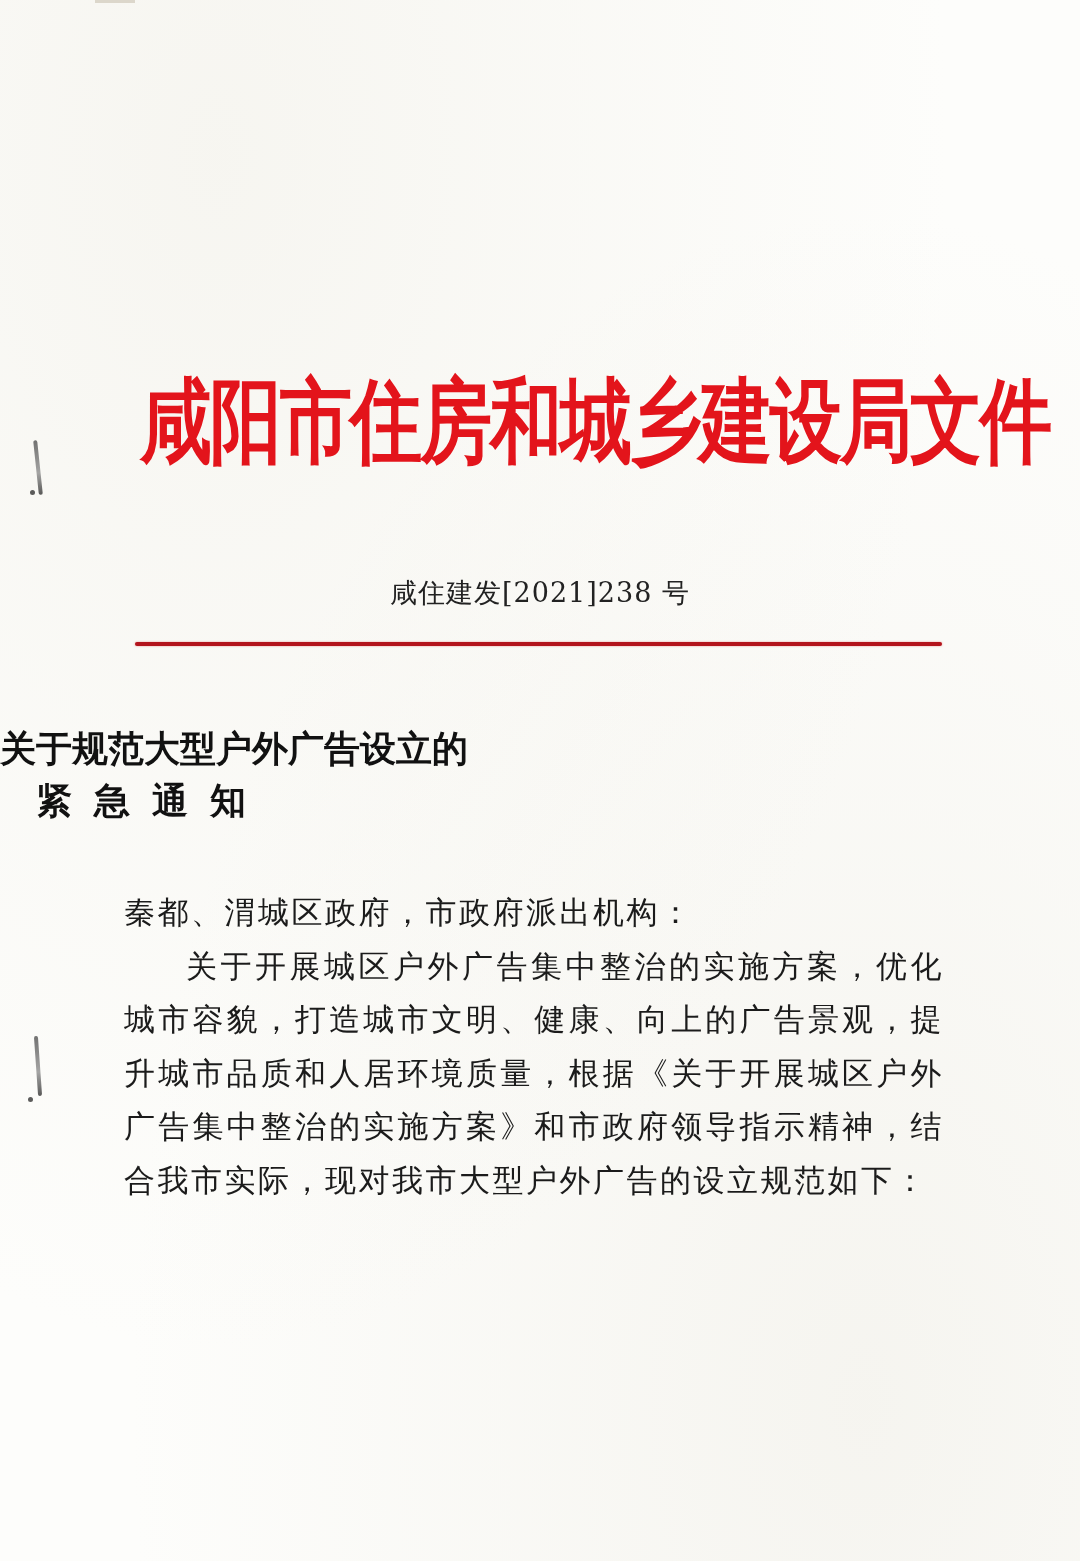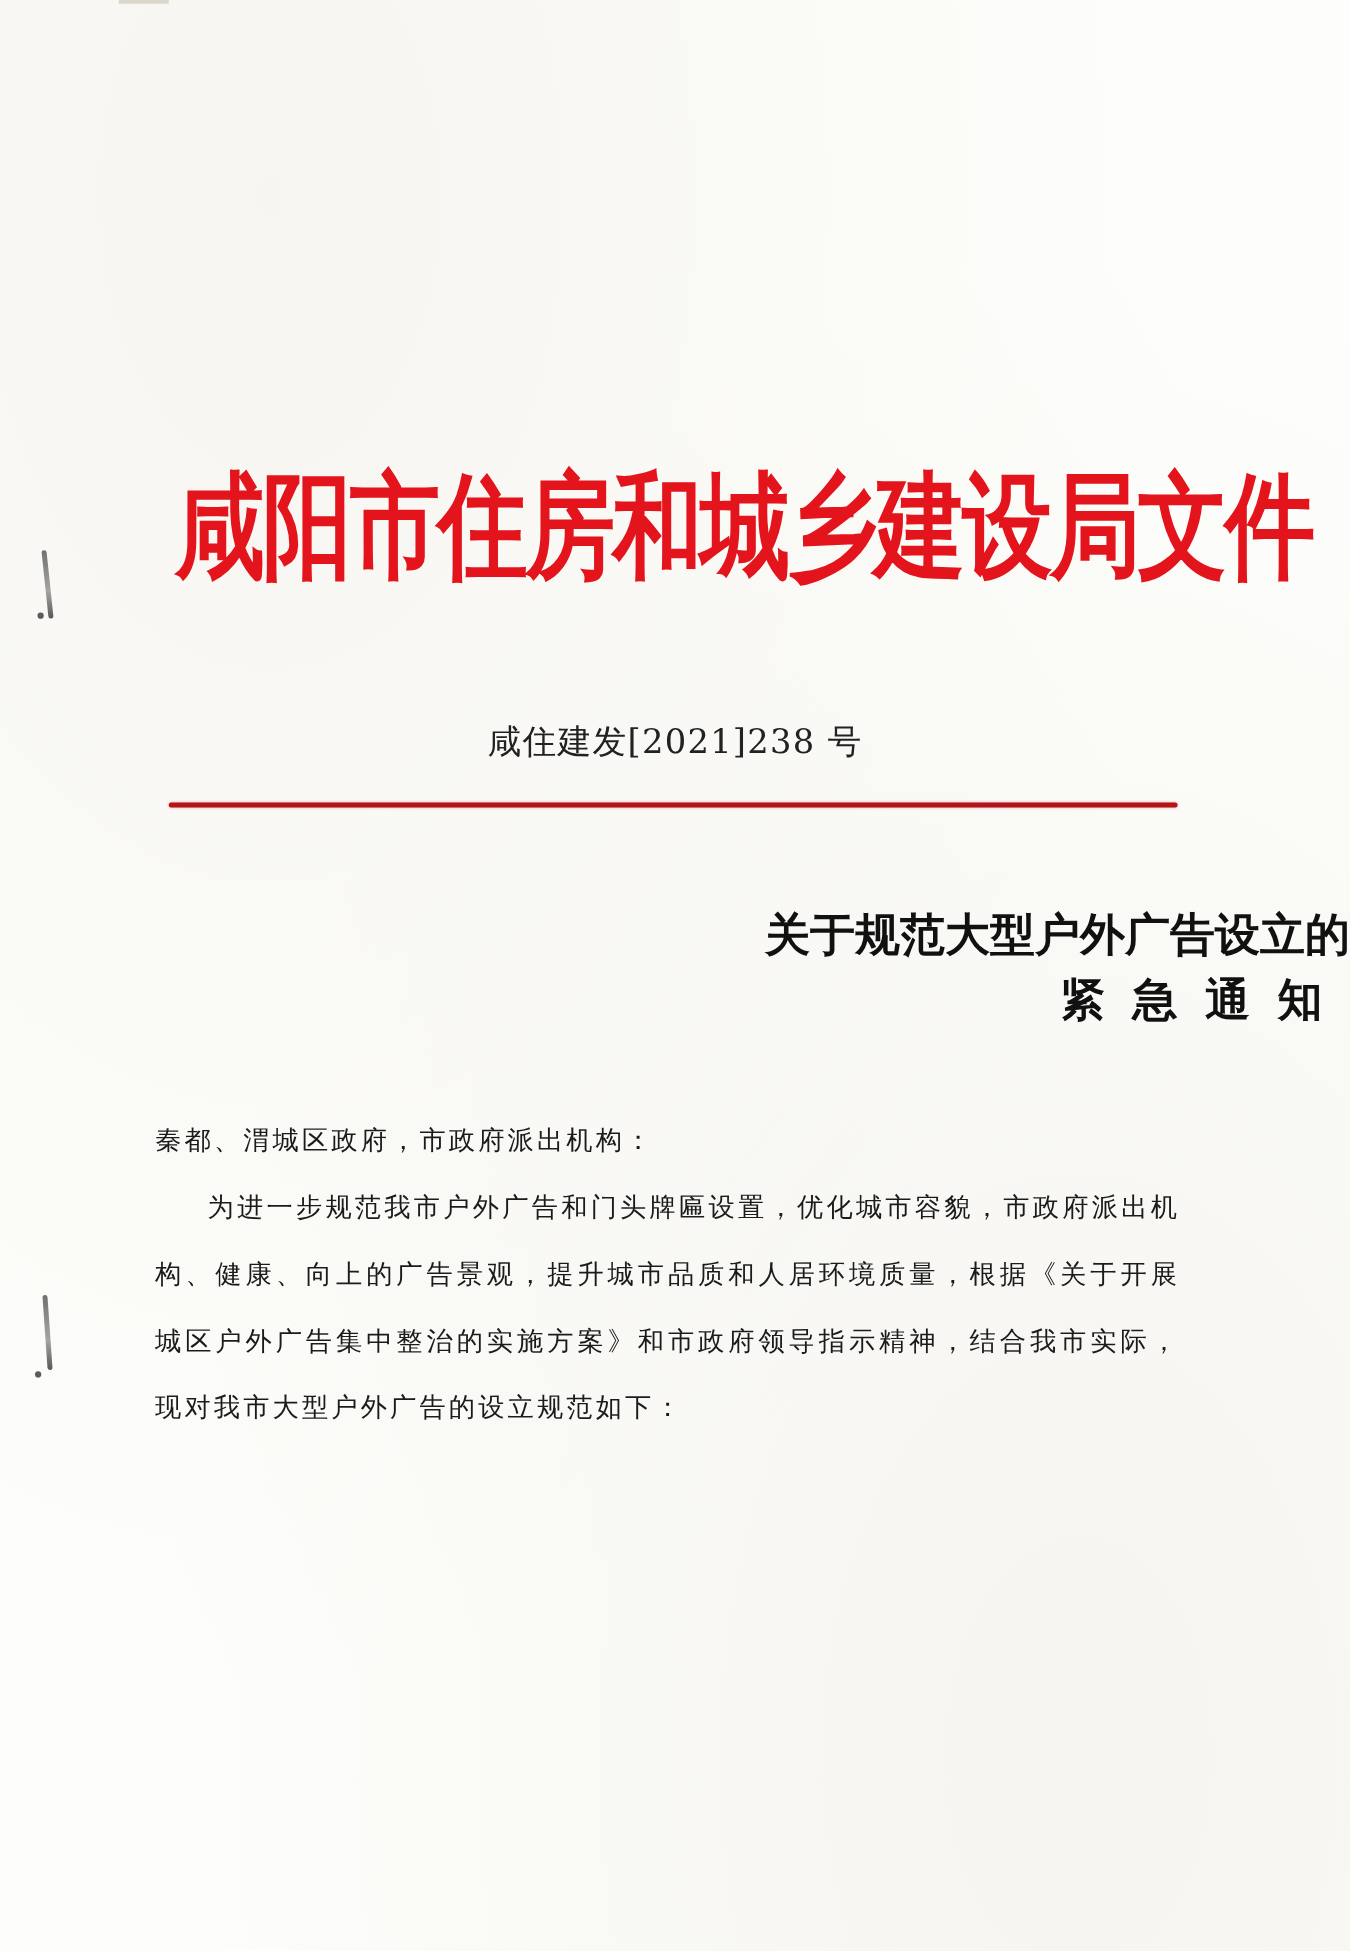--- a/index.html
+++ b/index.html
@@ -85,36 +85,36 @@
     height: 4px;
     background: #b3141c;
     border-radius: 2px;
     box-shadow: 0 0 2px rgba(220,40,40,0.5);
   }
   .notice-title {
     position: absolute;
     left: 0;
     width: 1080px;
     top: 722px;
-    text-align: right;
+    text-align: left;
     font-size: 36px;
     font-weight: bold;
     color: #111;
     line-height: 52px;
   }
   .notice-title .line2 {
     letter-spacing: 22px;
     padding-left: 36px;
   }
   .body-text {
     position: absolute;
     left: 124px;
     top: 886px;
     width: 820px;
-    font-size: 21px;
+    font-size: 31px;
     line-height: 53.5px;
     color: #1b1b1b;
     text-align: justify;
     letter-spacing: 2.5px;
   }
   .body-text p {
     margin: 0;
   }
   .body-text .indent {
     text-indent: 2em;
@@ -136,15 +136,15 @@
 
   <div class="red-rule"></div>
 
   <div class="notice-title">
     <div>关于规范大型户外广告设立的</div>
     <div class="line2">紧急通知</div>
   </div>
 
   <div class="body-text">
     <p>秦都、渭城区政府，市政府派出机构：</p>
-    <p class="indent">为进一步规范我市户外广告和门头牌匾设置，优化城市容貌，市政府派出机构、健康、向上的广告景观，提升城市品质和人居环境质量，根据《关于开展城区户外广告集中整治的实施方案》和市政府领导指示精神，结合我市实际，现对我市大型户外广告的设立规范如下：</p>
+    <p class="indent">关于开展城区户外广告集中整治的实施方案，优化城市容貌，打造城市文明、健康、向上的广告景观，提升城市品质和人居环境质量，根据《关于开展城区户外广告集中整治的实施方案》和市政府领导指示精神，结合我市实际，现对我市大型户外广告的设立规范如下：</p>
   </div>
 </div>
 
 </body></html>

